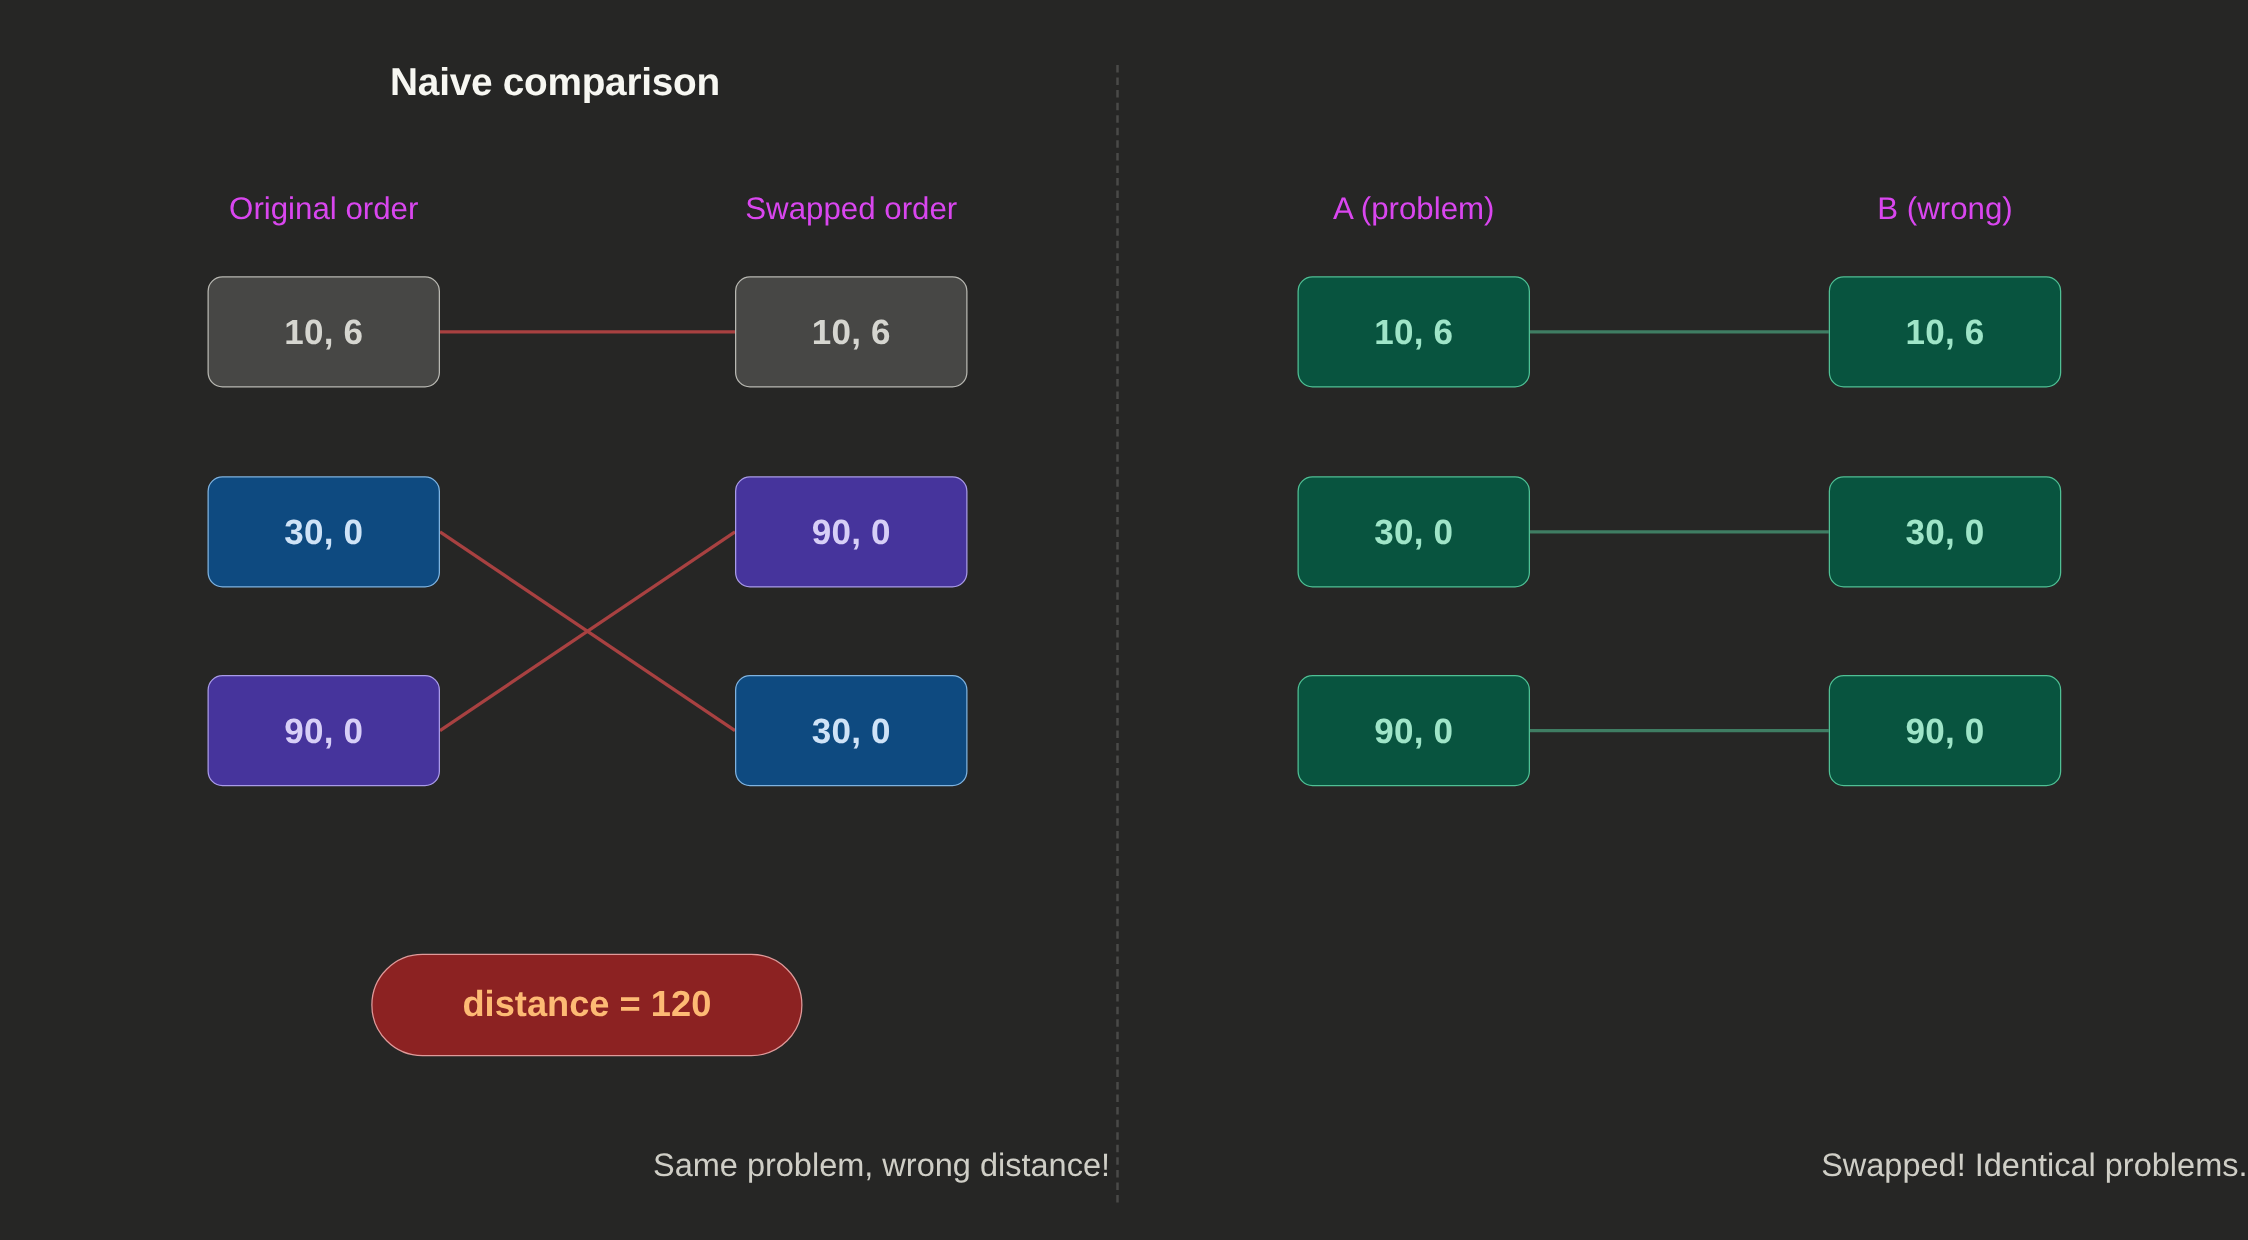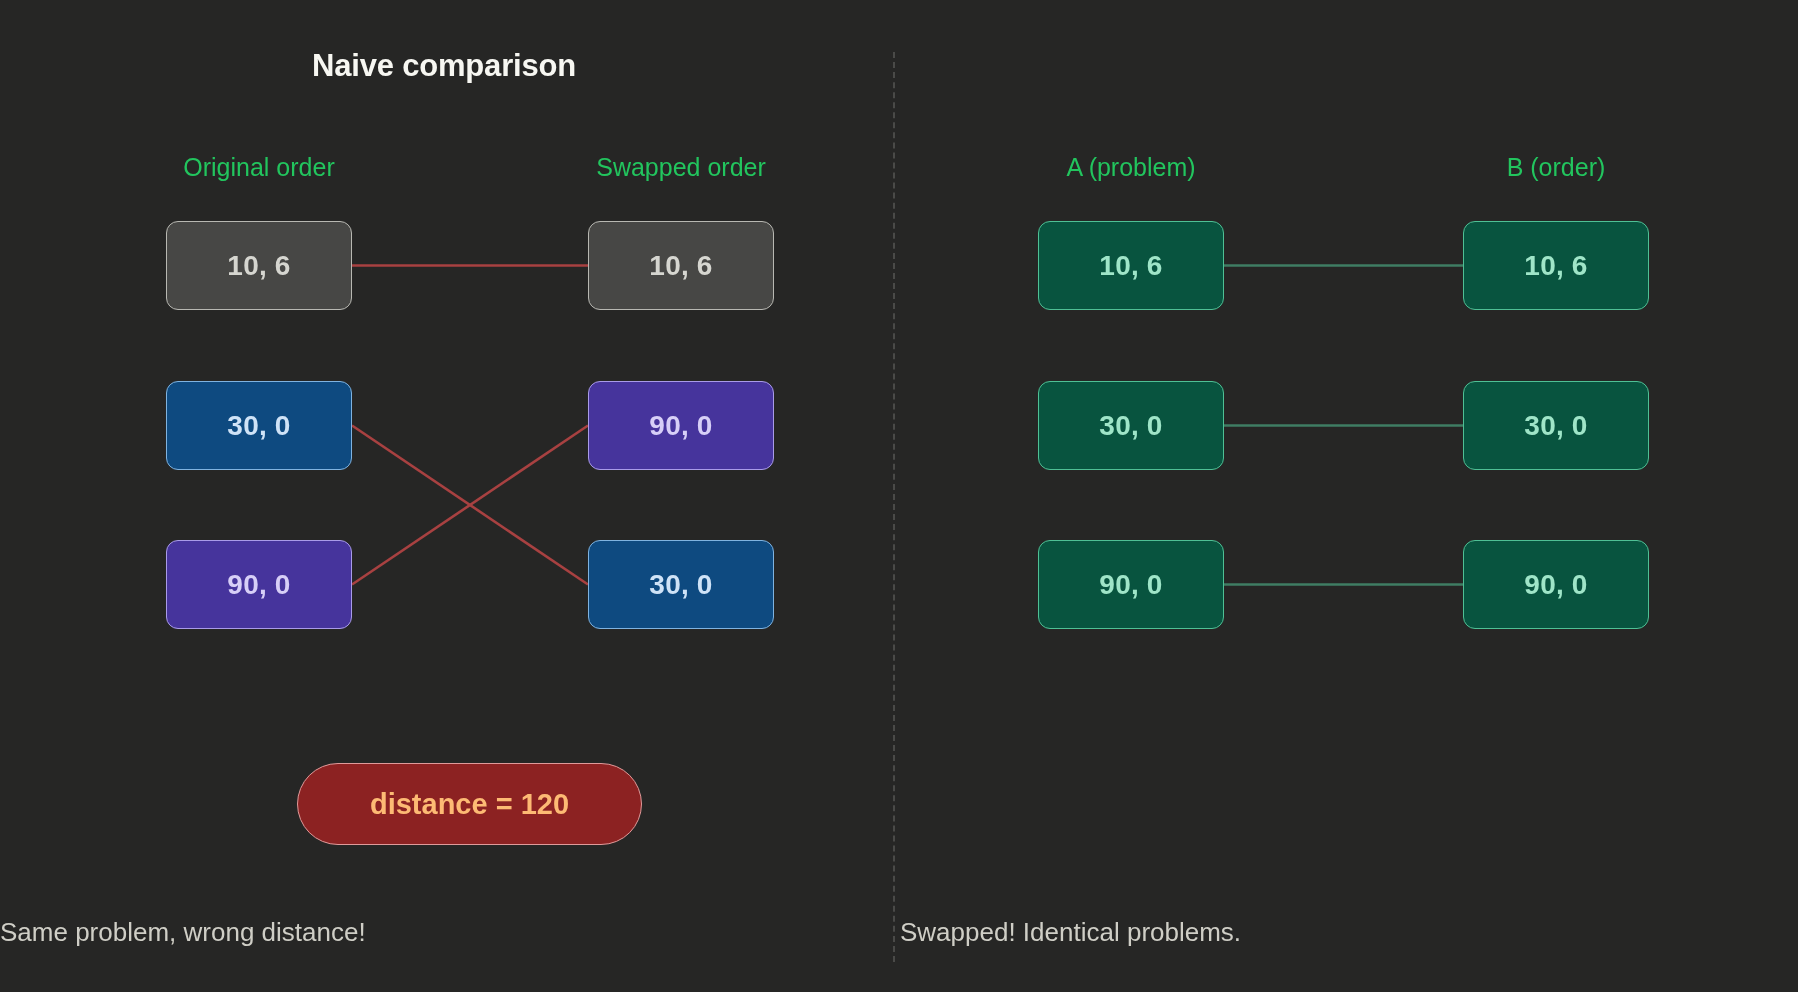--- a/index.html
+++ b/index.html
@@ -44,21 +44,21 @@
     white-space: nowrap;
   }
   .panel-title.left  { left: 0;    width: 888px; }
   .panel-title.right { left: 900px; width: 898px; }
 
   
   .col-label {
     position: absolute;
     top: 153px;
     font-size: 25px;
-    color: #22c55e;
+    color: #d946ef;
     text-align: center;
     white-space: nowrap;
   }
 
   
   #links {
     position: absolute;
     left: 0; top: 0;
     width: 1798px; height: 992px;
     pointer-events: none;
@@ -100,21 +100,21 @@
   }
   .pill.bad  { background: #8c2222; border-color: #e09a9a; color: #fdba74; }
   .pill.good { background: #2c5c0c; border-color: #a7d47b; color: #bfe895; }
 
   
   .footnote {
     position: absolute;
     top: 917px;
     font-size: 26px;
     color: #cfcec6;
-    text-align: left;
+    text-align: right;
     white-space: nowrap;
   }
   .footnote.left  { left: 0;    width: 888px; }
   .footnote.right { left: 900px; width: 898px; }
 </style>
 </head>
 <body>
 
 <div id="stage">
 
@@ -127,21 +127,21 @@
       <line x1="1224" y1="265.5" x2="1463" y2="265.5" stroke="#3f7d63" stroke-width="2.6"></line>
       <line x1="1224" y1="425.5" x2="1463" y2="425.5" stroke="#3f7d63" stroke-width="2.6"></line>
       <line x1="1224" y1="584.5" x2="1463" y2="584.5" stroke="#3f7d63" stroke-width="2.6"></line>
     </svg>
 
   <div class="panel-title left">Naive comparison</div>
 
   <div class="col-label" style="left:166px;width:186px;">Original order</div>
   <div class="col-label" style="left:588px;width:186px;">Swapped order</div>
   <div class="col-label" style="left:1038px;width:186px;">A (problem)</div>
-  <div class="col-label" style="left:1463px;width:186px;">B (order)</div>
+  <div class="col-label" style="left:1463px;width:186px;">B (wrong)</div>
 
   <div id="nodes">
       <div class="node gray" style="left: 166px; top: 221px;">
         <span>10, 6</span>
       </div>
       <div class="node blue" style="left: 166px; top: 381px;">
         <span>30, 0</span>
       </div>
       <div class="node purple" style="left: 166px; top: 540px;">
         <span>90, 0</span>

